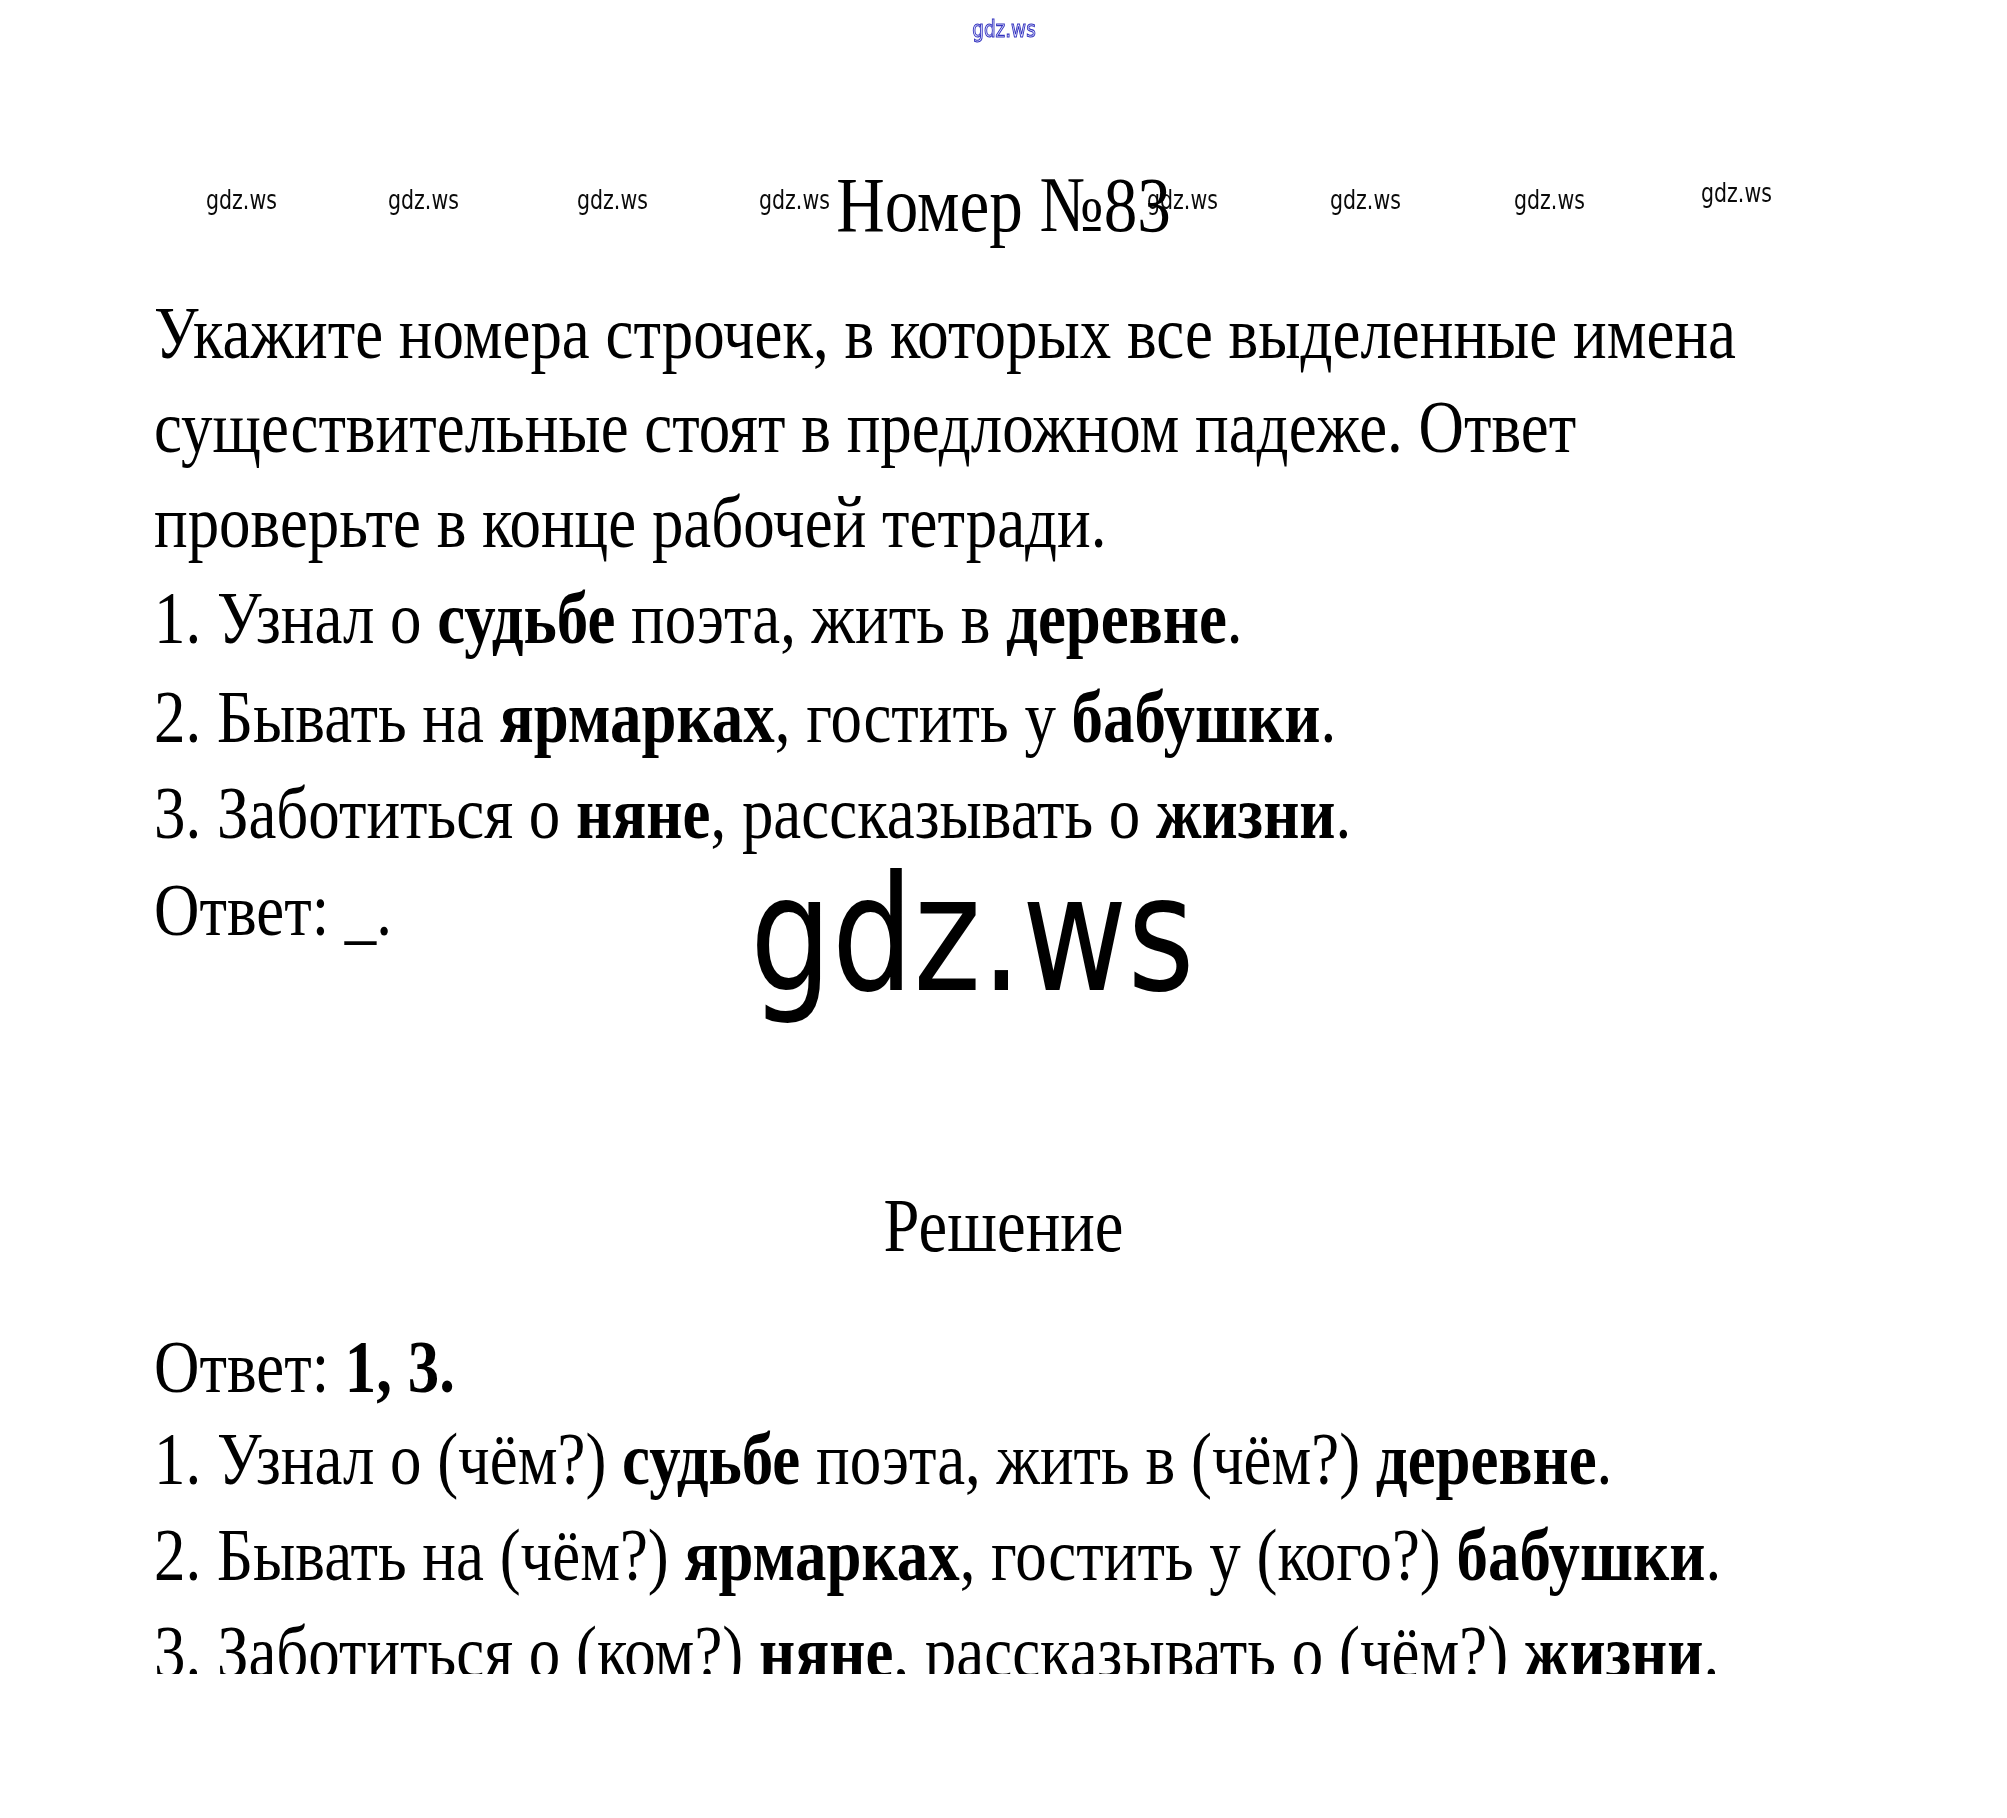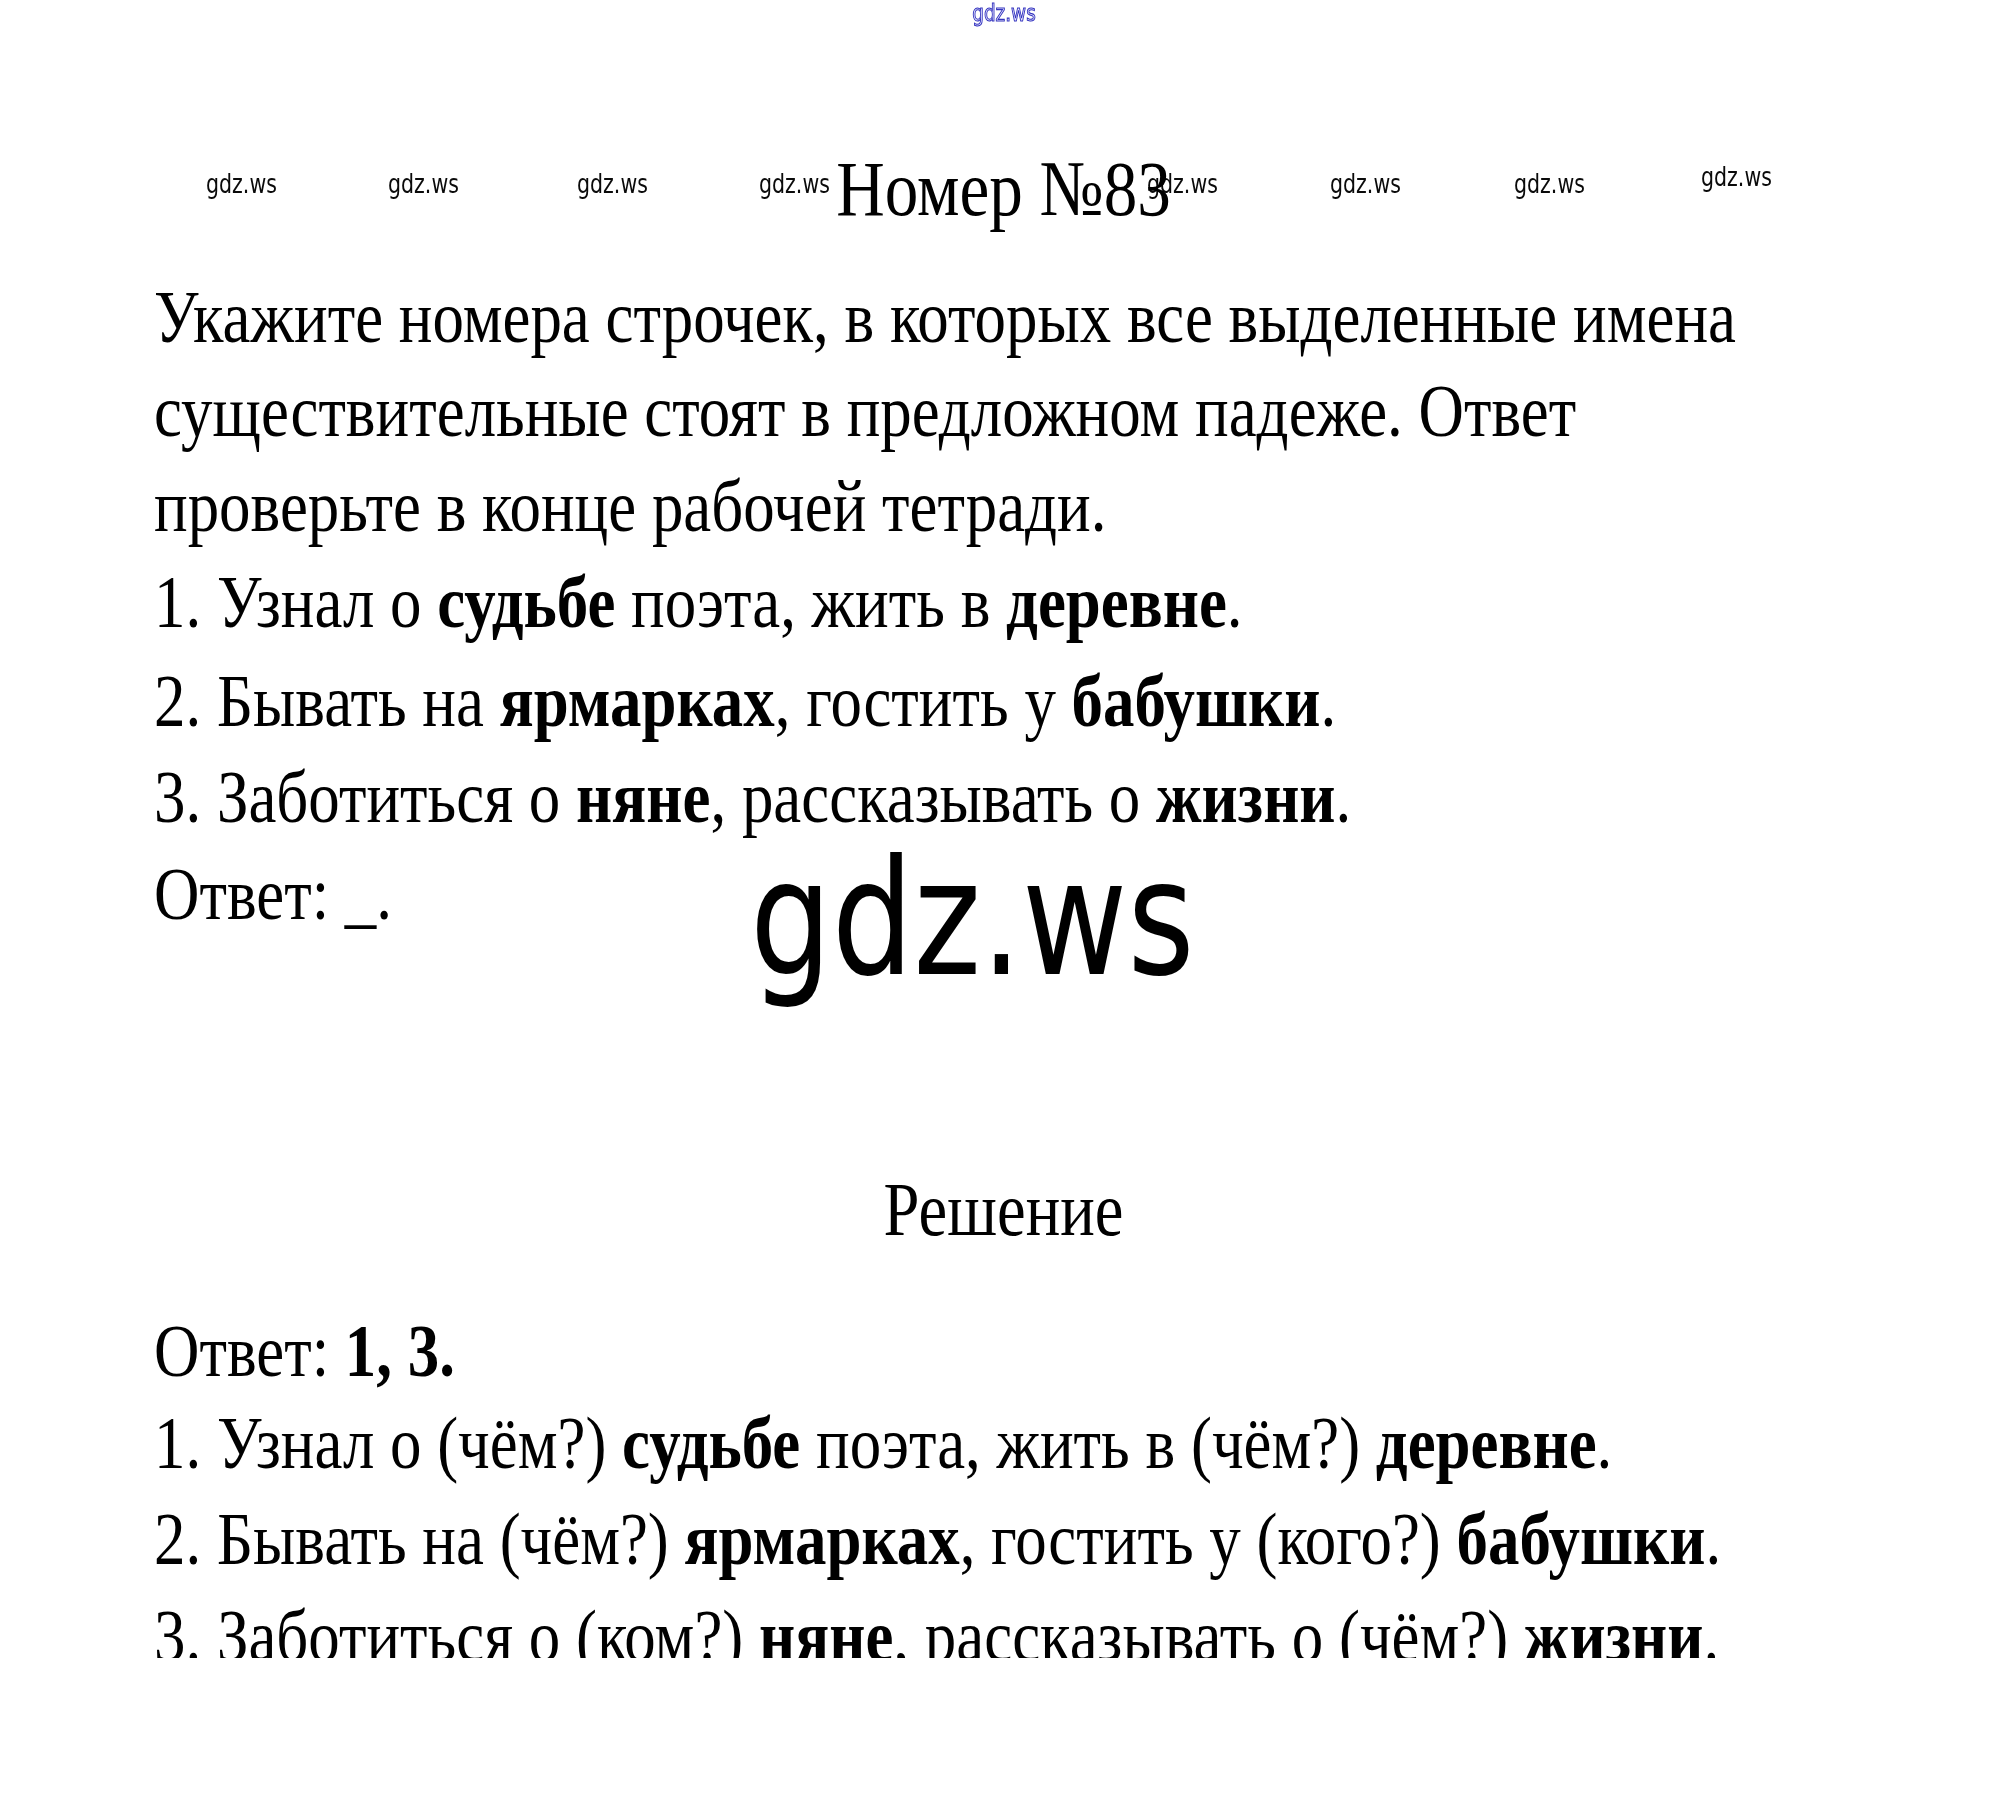--- a/index.html
+++ b/index.html
@@ -4,20 +4,21 @@
 <style>
   html, body { margin: 0; padding: 0; background: #ffffff; }
   .page {
     position: relative;
     width: 2007px;
     height: 1658px;
     background: #ffffff;
     overflow: hidden;
     font-family: "Liberation Serif", serif;
     color: #000000;
+    margin-top: 16px;
   }
   
   .tline {
     position: absolute;
     left: 154px;
     font-size: 74px;
     line-height: 1.2;
     white-space: nowrap;
     transform: scaleX(0.85);
     transform-origin: left top;

